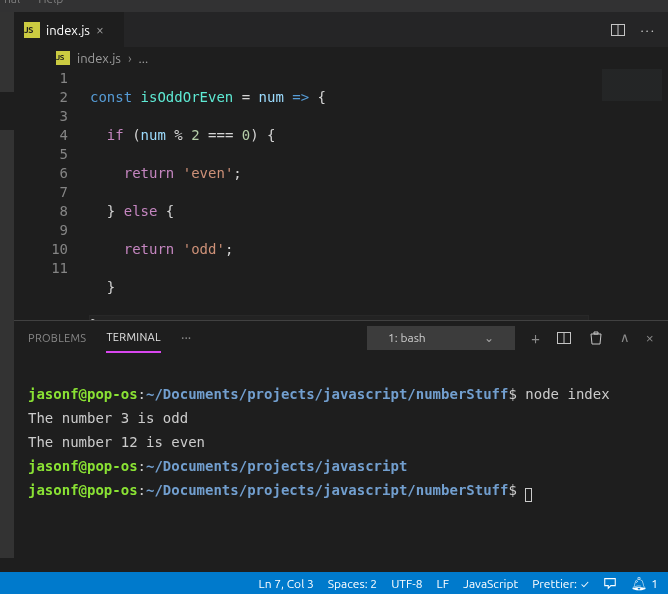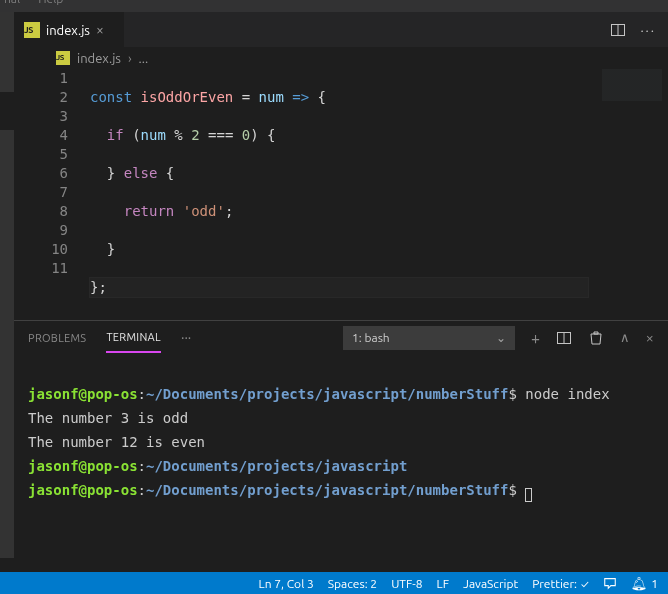--- a/index.html
+++ b/index.html
@@ -59,40 +59,40 @@
 .code .line { height: 19px; }
 .line.current { background: rgba(40,40,40,.5); outline: 1px solid #282828; margin-right: 80px; }
 
 .minimap { position: absolute; top: 0; right: 6px; width: 60px; height: 32px;
   background: linear-gradient(#2a2d2e,#2a2d2e); opacity:.5; }
 
 
 .k { color:#569cd6 }     
 .kr { color:#c586c0 }    
 .vr { color:#9cdcfe }    
-.cn { color:#fca5a5 }    
+.cn { color:#5eead4 }    
 .nm { color:#b5cea8 }    
 .st { color:#ce9178 }    
 
 .panel {
   height: 238px; background: #1e1e1e; border-top: 1px solid #414141;
   display: flex; flex-direction: column;
 }
 .panel-tabs {
   height: 33px; display: flex; align-items: center; justify-content: space-between;
   padding: 0 14px 0 14px; font-size: 11px; color: #8a8a8a;
 }
 .pt-left { display: flex; align-items: center; gap: 20px; }
 .pt-item { letter-spacing: .3px; padding: 8px 0; }
 .pt-item.active { color: #e7e7e7; border-bottom: 2px solid #d946ef; }
 .pt-right { display: flex; align-items: center; gap: 16px; }
 .pt-select {
-  width: 172px; height: 24px; background: #3c3c3c; color: #cccccc;
+  width: 148px; height: 24px; background: #3c3c3c; color: #cccccc;
   display: flex; align-items: center; justify-content: space-between;
-  padding: 0 9px; font-size: 12px;
+  padding: 0 21px; font-size: 12px;
 }
 .pt-chev { opacity:.7 }
 
 .term {
   flex:1; padding: 4px 14px;
   font-family: "Droid Sans Mono", Consolas, monospace;
   font-size: 14px; line-height: 24px;
   color: #cccccc; white-space: pre;
 }
 .tg { color:#8ae234; font-weight:700 }
@@ -161,20 +161,21 @@
           <div>6</div>
         <div>7</div>
           <div>8</div>
           <div>9</div>
         <div>10</div>
           <div>11</div>
       </div>
       <div class="code">
 <div class="line"><span class="k">const </span><span class="cn">isOddOrEven</span><span> = </span><span class="vr">num</span><span class="k"> =&gt; </span><span>{</span></div>
 <div class="line">  <span class="kr">if</span><span> (</span><span class="vr">num</span><span> % </span><span class="nm">2</span><span> === </span><span class="nm">0</span><span>) {</span></div>
+<div class="line">    <span class="kr">return </span><span class="st">'even'</span><span>;</span></div>
 <div class="line">  <span>} </span><span class="kr">else</span><span> {</span></div>
 <div class="line">    <span class="kr">return </span><span class="st">'odd'</span><span>;</span></div>
 <div class="line">  <span>}</span></div>
 <div class="line current"><span>};</span></div>
 
 
 
 
         <div class="minimap"></div>
       </div>

